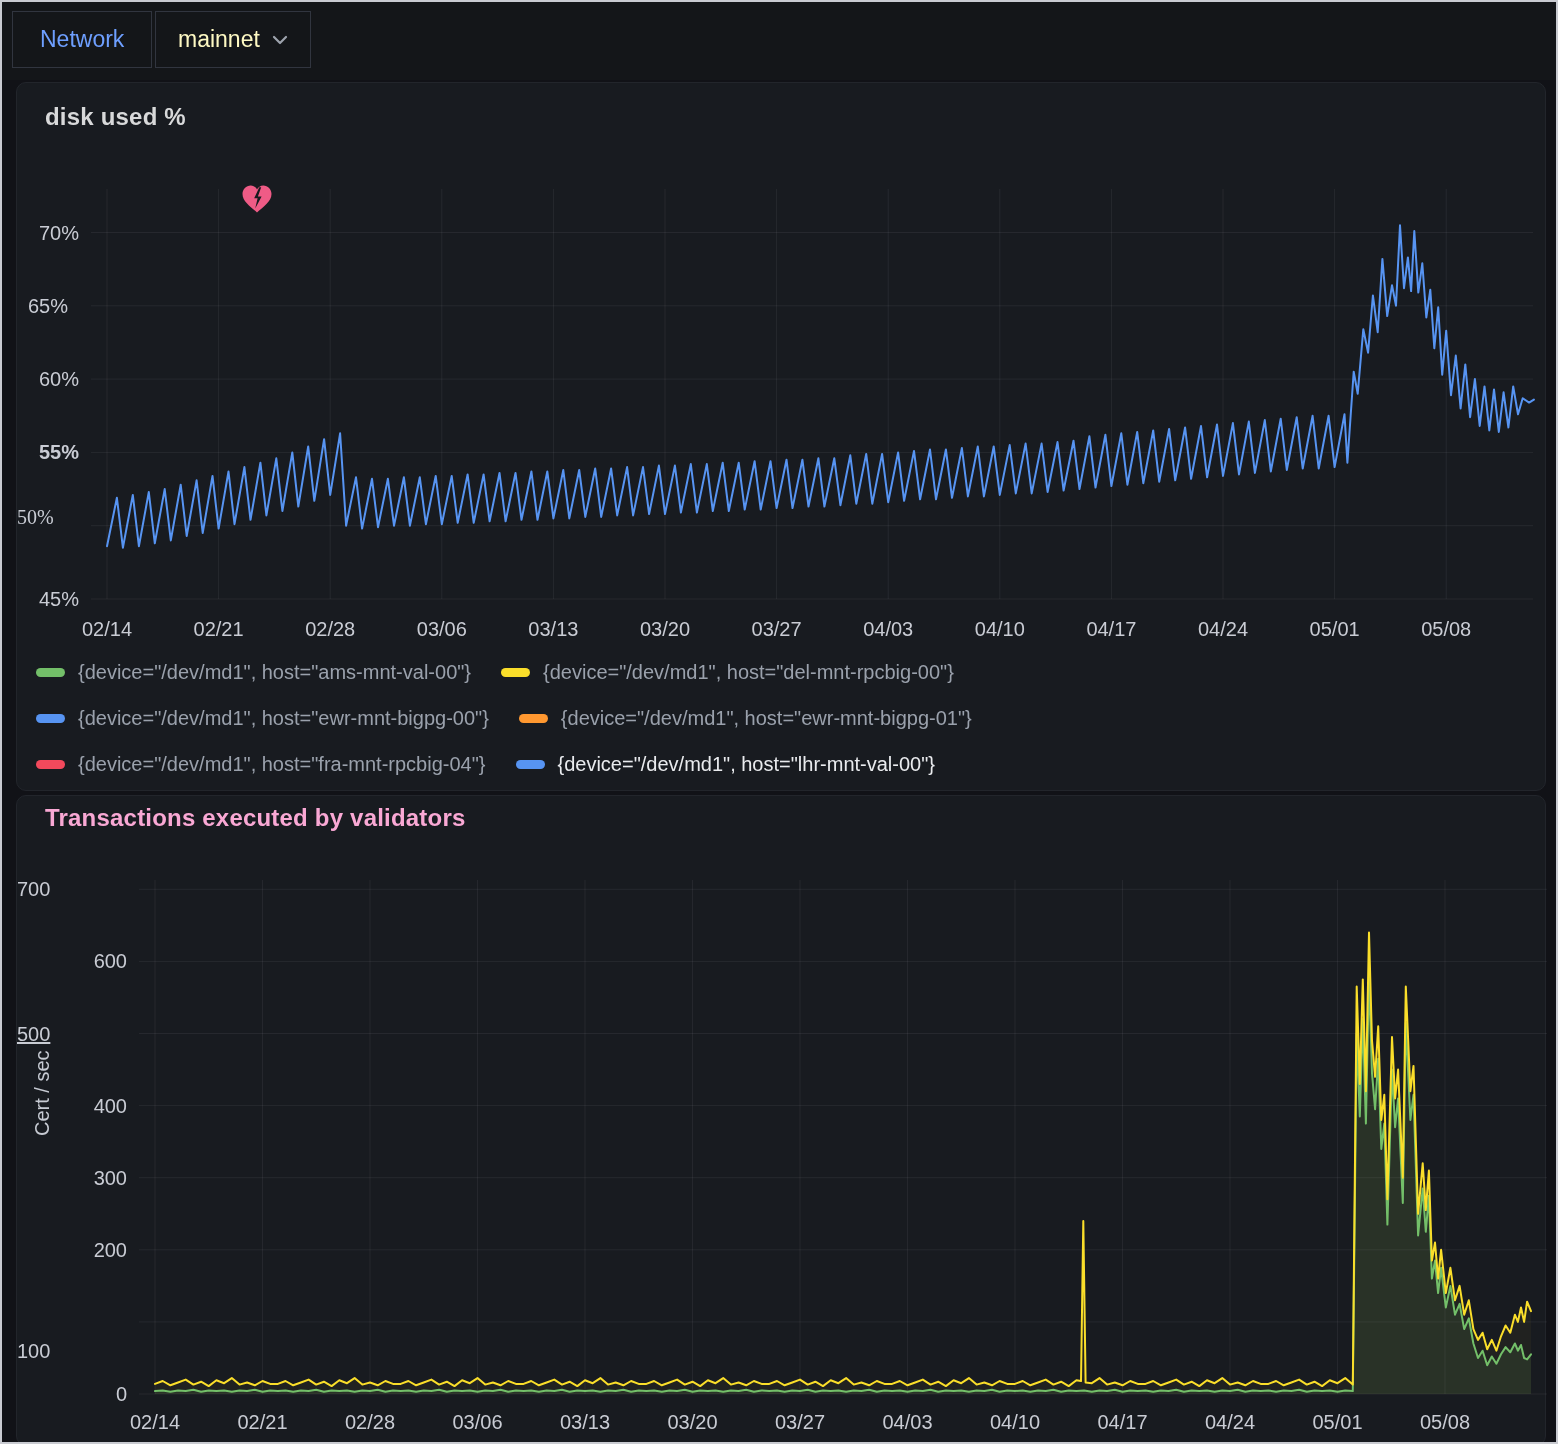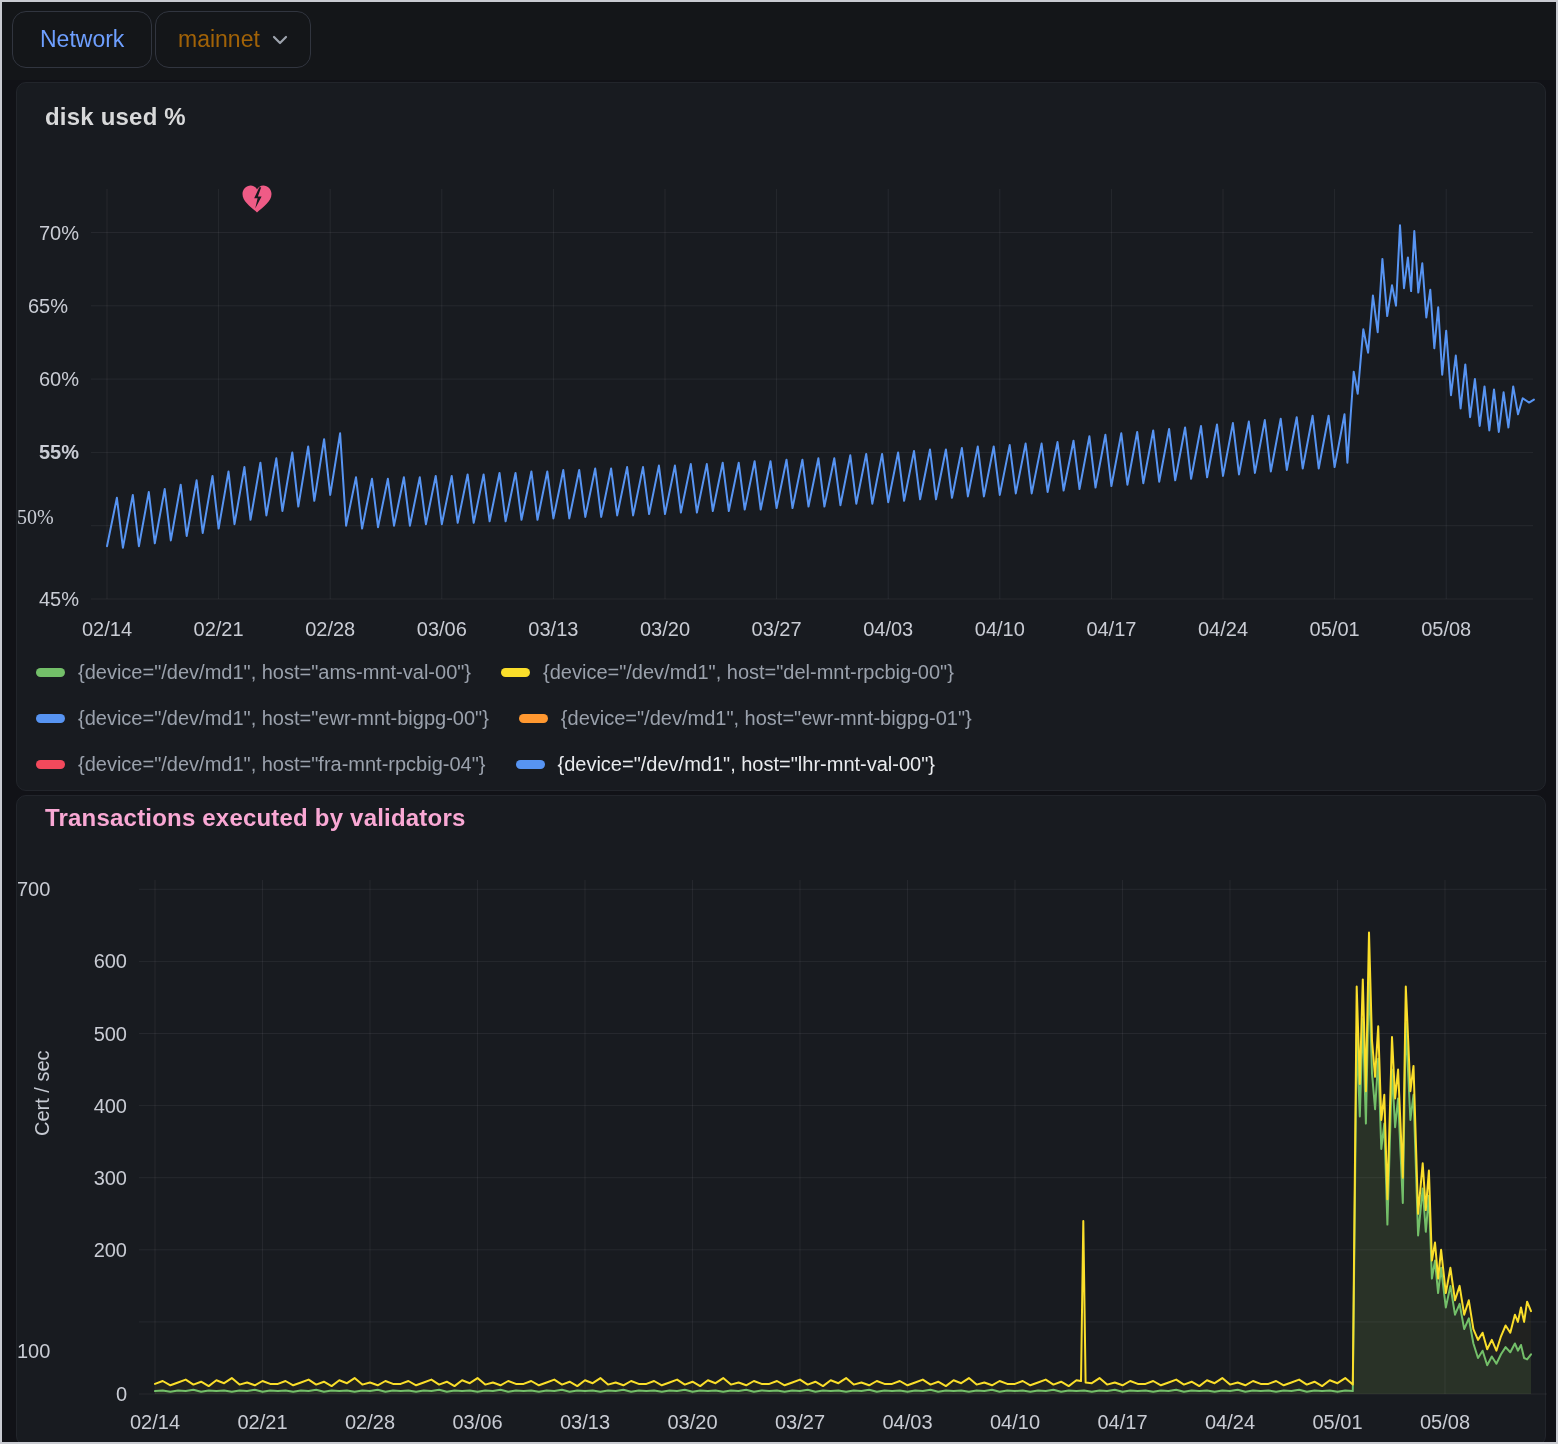--- a/index.html
+++ b/index.html
@@ -5,24 +5,24 @@
   html,body{margin:0;padding:0;background:#0b0c0e;}
   .screen{
     position:relative;width:1558px;height:1444px;box-sizing:border-box;
     background:#111217;border:2px solid #c9cbd1;overflow:hidden;
     font-family:"Liberation Sans", sans-serif;
   }
   
   .topbar{position:absolute;left:0;top:0;width:100%;height:78px;background:#141619;}
   .var-box{
     position:absolute;top:9px;height:57px;display:flex;align-items:center;
-    border:1px solid #31353f;border-radius:14px;box-sizing:border-box;background:#141619;
+    border:1px solid #31353f;border-radius:0;box-sizing:border-box;background:#141619;
   }
   .var-label{left:10px;padding:0 27px;color:#6e9fff;font-size:23px;font-weight:500;}
-  .var-value{left:153px;padding:0 22px;color:#a16207;font-size:23px;font-weight:500;gap:12px;cursor:pointer;}
+  .var-value{left:153px;padding:0 22px;color:#fef9c3;font-size:23px;font-weight:500;gap:12px;cursor:pointer;}
   
   .panel{
     position:absolute;left:14px;width:1530px;background:#181b20;
     border:1px solid #22252b;border-radius:10px;box-sizing:border-box;
   }
   #panel-disk{top:80px;height:709px;}
   #panel-tx{top:793px;height:651px;}
   .panel-title{position:absolute;left:28px;top:20px;color:#d8d9da;font-size:24px;font-weight:600;letter-spacing:.2px;}
   #panel-tx .panel-title{top:8px;color:#f9a8d4;}
   .chart-layer{position:absolute;left:0;top:0;}
@@ -175,21 +175,21 @@
         <path d="M138.0 587.9L145.7 585.0L153.4 589.3L161.0 586.5L168.7 583.6L176.4 588.6L184.1 585.7L191.7 590.1L199.4 584.3L207.1 587.2L214.8 582.1L222.5 588.6L230.1 586.5L237.8 589.3L245.5 585.0L253.2 587.9L260.9 587.9L268.5 585.0L276.2 589.3L283.9 586.5L291.6 583.6L299.2 588.6L306.9 585.7L314.6 590.1L322.3 584.3L330.0 587.2L337.6 582.1L345.3 588.6L353.0 586.5L360.7 589.3L368.4 585.0L376.0 587.9L383.7 587.9L391.4 585.0L399.1 589.3L406.7 586.5L414.4 583.6L422.1 588.6L429.8 585.7L437.5 590.1L445.1 584.3L452.8 587.2L460.5 582.1L468.2 588.6L475.9 586.5L483.5 589.3L491.2 585.0L498.9 587.9L506.6 587.9L514.2 585.0L521.9 589.3L529.6 586.5L537.3 583.6L545.0 588.6L552.6 585.7L560.3 590.1L568.0 584.3L575.7 587.2L583.4 582.1L591.0 588.6L598.7 586.5L606.4 589.3L614.1 585.0L621.7 587.9L629.4 587.9L637.1 585.0L644.8 589.3L652.5 586.5L660.1 583.6L667.8 588.6L675.5 585.7L683.2 590.1L690.9 584.3L698.5 587.2L706.2 582.1L713.9 588.6L721.6 586.5L729.2 589.3L736.9 585.0L744.6 587.9L752.3 587.9L760.0 585.0L767.6 589.3L775.3 586.5L783.0 583.6L790.7 588.6L798.4 585.7L806.0 590.1L813.7 584.3L821.4 587.2L829.1 582.1L836.7 588.6L844.4 586.5L852.1 589.3L859.8 585.0L867.5 587.9L875.1 587.9L882.8 585.0L890.5 589.3L898.2 586.5L905.8 583.6L913.5 588.6L921.2 585.7L928.9 590.1L936.6 584.3L944.2 587.2L951.9 582.1L959.6 588.6L967.3 586.5L975.0 589.3L982.6 585.0L990.3 587.9L998.0 587.9L1005.7 585.0L1013.3 589.3L1021.0 586.5L1028.7 583.6L1036.4 588.6L1044.1 585.7L1051.7 590.1L1059.4 584.3L1064.0 585.0L1066.3 425.0L1068.6 586.5L1074.8 587.2L1082.5 582.1L1090.1 588.6L1097.8 586.5L1105.5 589.3L1113.2 585.0L1120.8 587.9L1128.5 587.9L1136.2 585.0L1143.9 589.3L1151.6 586.5L1159.2 583.6L1166.9 588.6L1174.6 585.7L1182.3 590.1L1190.0 584.3L1197.6 587.2L1205.3 582.1L1213.0 588.6L1220.7 586.5L1228.3 589.3L1236.0 585.0L1243.7 587.9L1251.4 587.9L1259.1 585.0L1266.7 589.3L1274.4 586.5L1282.1 583.6L1289.8 588.6L1297.5 585.7L1305.1 590.1L1312.8 584.3L1320.5 587.2L1328.2 582.1L1335.8 588.6L1339.7 190.6L1342.8 288.0L1345.8 183.4L1348.9 295.2L1352.0 136.6L1355.0 244.7L1358.1 280.8L1361.2 230.3L1364.3 324.0L1367.3 298.8L1370.4 403.3L1375.0 241.1L1378.1 302.4L1381.1 273.6L1385.8 381.7L1388.8 190.6L1393.4 295.2L1396.5 269.9L1401.1 417.8L1405.7 367.3L1408.8 414.1L1411.9 374.5L1414.9 464.6L1418.0 446.6L1421.1 482.6L1424.1 453.8L1428.8 497.1L1433.4 471.8L1438.0 504.3L1442.6 489.9L1447.2 518.7L1451.8 504.3L1456.4 533.1L1461.0 543.9L1465.6 536.7L1470.2 553.3L1474.8 543.9L1479.4 554.7L1484.0 540.3L1488.6 529.5L1493.3 536.7L1497.9 518.7L1500.9 525.9L1504.0 511.5L1507.1 525.9L1510.1 505.7L1514.0 515.1L1514.0 598L138.0 598Z" fill="rgba(250,222,42,0.04)" stroke="none"></path>
         <path d="M138.0 595.1L145.7 594.4L153.4 595.8L161.0 594.4L168.7 595.1L176.4 593.7L184.1 595.8L191.7 594.4L199.4 595.1L207.1 594.4L214.8 595.8L222.5 594.4L230.1 595.1L237.8 593.7L245.5 595.8L253.2 594.4L260.9 595.1L268.5 594.4L276.2 595.8L283.9 594.4L291.6 595.1L299.2 593.7L306.9 595.8L314.6 594.4L322.3 595.1L330.0 594.4L337.6 595.8L345.3 594.4L353.0 595.1L360.7 593.7L368.4 595.8L376.0 594.4L383.7 595.1L391.4 594.4L399.1 595.8L406.7 594.4L414.4 595.1L422.1 593.7L429.8 595.8L437.5 594.4L445.1 595.1L452.8 594.4L460.5 595.8L468.2 594.4L475.9 595.1L483.5 593.7L491.2 595.8L498.9 594.4L506.6 595.1L514.2 594.4L521.9 595.8L529.6 594.4L537.3 595.1L545.0 593.7L552.6 595.8L560.3 594.4L568.0 595.1L575.7 594.4L583.4 595.8L591.0 594.4L598.7 595.1L606.4 593.7L614.1 595.8L621.7 594.4L629.4 595.1L637.1 594.4L644.8 595.8L652.5 594.4L660.1 595.1L667.8 593.7L675.5 595.8L683.2 594.4L690.9 595.1L698.5 594.4L706.2 595.8L713.9 594.4L721.6 595.1L729.2 593.7L736.9 595.8L744.6 594.4L752.3 595.1L760.0 594.4L767.6 595.8L775.3 594.4L783.0 595.1L790.7 593.7L798.4 595.8L806.0 594.4L813.7 595.1L821.4 594.4L829.1 595.8L836.7 594.4L844.4 595.1L852.1 593.7L859.8 595.8L867.5 594.4L875.1 595.1L882.8 594.4L890.5 595.8L898.2 594.4L905.8 595.1L913.5 593.7L921.2 595.8L928.9 594.4L936.6 595.1L944.2 594.4L951.9 595.8L959.6 594.4L967.3 595.1L975.0 593.7L982.6 595.8L990.3 594.4L998.0 595.1L1005.7 594.4L1013.3 595.8L1021.0 594.4L1028.7 595.1L1036.4 593.7L1044.1 595.8L1051.7 594.4L1059.4 595.1L1067.1 594.4L1074.8 595.8L1082.5 594.4L1090.1 595.1L1097.8 593.7L1105.5 595.8L1113.2 594.4L1120.8 595.1L1128.5 594.4L1136.2 595.8L1143.9 594.4L1151.6 595.1L1159.2 593.7L1166.9 595.8L1174.6 594.4L1182.3 595.1L1190.0 594.4L1197.6 595.8L1205.3 594.4L1213.0 595.1L1220.7 593.7L1228.3 595.8L1236.0 594.4L1243.7 595.1L1251.4 594.4L1259.1 595.8L1266.7 594.4L1274.4 595.1L1282.1 593.7L1289.8 595.8L1297.5 594.4L1305.1 595.1L1312.8 594.4L1320.5 595.8L1328.2 594.4L1335.8 595.1L1339.7 237.5L1342.8 320.4L1345.8 223.1L1348.9 327.6L1352.0 179.8L1355.0 277.2L1358.1 313.2L1361.2 262.7L1364.3 352.9L1367.3 327.6L1370.4 428.6L1375.0 273.6L1378.1 331.2L1381.1 302.4L1385.8 406.9L1388.8 226.7L1393.4 324.0L1396.5 298.8L1401.1 439.4L1405.7 392.5L1408.8 435.8L1411.9 399.7L1414.9 482.6L1418.0 464.6L1421.1 497.1L1424.1 471.8L1428.8 511.5L1433.4 489.9L1438.0 518.7L1442.6 507.9L1447.2 533.1L1451.8 522.3L1456.4 547.5L1461.0 562.0L1465.6 554.7L1470.2 569.2L1474.8 560.5L1479.4 567.7L1484.0 558.3L1488.6 551.1L1493.3 556.2L1497.9 547.5L1500.9 554.7L1504.0 549.0L1507.1 562.0L1510.1 563.4L1514.0 558.3" fill="none" stroke="#73BF69" stroke-width="2" stroke-linejoin="round" stroke-linecap="round"></path>
         <path d="M138.0 587.9L145.7 585.0L153.4 589.3L161.0 586.5L168.7 583.6L176.4 588.6L184.1 585.7L191.7 590.1L199.4 584.3L207.1 587.2L214.8 582.1L222.5 588.6L230.1 586.5L237.8 589.3L245.5 585.0L253.2 587.9L260.9 587.9L268.5 585.0L276.2 589.3L283.9 586.5L291.6 583.6L299.2 588.6L306.9 585.7L314.6 590.1L322.3 584.3L330.0 587.2L337.6 582.1L345.3 588.6L353.0 586.5L360.7 589.3L368.4 585.0L376.0 587.9L383.7 587.9L391.4 585.0L399.1 589.3L406.7 586.5L414.4 583.6L422.1 588.6L429.8 585.7L437.5 590.1L445.1 584.3L452.8 587.2L460.5 582.1L468.2 588.6L475.9 586.5L483.5 589.3L491.2 585.0L498.9 587.9L506.6 587.9L514.2 585.0L521.9 589.3L529.6 586.5L537.3 583.6L545.0 588.6L552.6 585.7L560.3 590.1L568.0 584.3L575.7 587.2L583.4 582.1L591.0 588.6L598.7 586.5L606.4 589.3L614.1 585.0L621.7 587.9L629.4 587.9L637.1 585.0L644.8 589.3L652.5 586.5L660.1 583.6L667.8 588.6L675.5 585.7L683.2 590.1L690.9 584.3L698.5 587.2L706.2 582.1L713.9 588.6L721.6 586.5L729.2 589.3L736.9 585.0L744.6 587.9L752.3 587.9L760.0 585.0L767.6 589.3L775.3 586.5L783.0 583.6L790.7 588.6L798.4 585.7L806.0 590.1L813.7 584.3L821.4 587.2L829.1 582.1L836.7 588.6L844.4 586.5L852.1 589.3L859.8 585.0L867.5 587.9L875.1 587.9L882.8 585.0L890.5 589.3L898.2 586.5L905.8 583.6L913.5 588.6L921.2 585.7L928.9 590.1L936.6 584.3L944.2 587.2L951.9 582.1L959.6 588.6L967.3 586.5L975.0 589.3L982.6 585.0L990.3 587.9L998.0 587.9L1005.7 585.0L1013.3 589.3L1021.0 586.5L1028.7 583.6L1036.4 588.6L1044.1 585.7L1051.7 590.1L1059.4 584.3L1064.0 585.0L1066.3 425.0L1068.6 586.5L1074.8 587.2L1082.5 582.1L1090.1 588.6L1097.8 586.5L1105.5 589.3L1113.2 585.0L1120.8 587.9L1128.5 587.9L1136.2 585.0L1143.9 589.3L1151.6 586.5L1159.2 583.6L1166.9 588.6L1174.6 585.7L1182.3 590.1L1190.0 584.3L1197.6 587.2L1205.3 582.1L1213.0 588.6L1220.7 586.5L1228.3 589.3L1236.0 585.0L1243.7 587.9L1251.4 587.9L1259.1 585.0L1266.7 589.3L1274.4 586.5L1282.1 583.6L1289.8 588.6L1297.5 585.7L1305.1 590.1L1312.8 584.3L1320.5 587.2L1328.2 582.1L1335.8 588.6L1339.7 190.6L1342.8 288.0L1345.8 183.4L1348.9 295.2L1352.0 136.6L1355.0 244.7L1358.1 280.8L1361.2 230.3L1364.3 324.0L1367.3 298.8L1370.4 403.3L1375.0 241.1L1378.1 302.4L1381.1 273.6L1385.8 381.7L1388.8 190.6L1393.4 295.2L1396.5 269.9L1401.1 417.8L1405.7 367.3L1408.8 414.1L1411.9 374.5L1414.9 464.6L1418.0 446.6L1421.1 482.6L1424.1 453.8L1428.8 497.1L1433.4 471.8L1438.0 504.3L1442.6 489.9L1447.2 518.7L1451.8 504.3L1456.4 533.1L1461.0 543.9L1465.6 536.7L1470.2 553.3L1474.8 543.9L1479.4 554.7L1484.0 540.3L1488.6 529.5L1493.3 536.7L1497.9 518.7L1500.9 525.9L1504.0 511.5L1507.1 525.9L1510.1 505.7L1514.0 515.1" fill="none" stroke="#FADE2A" stroke-width="2" stroke-linejoin="round" stroke-linecap="round"></path>
       </svg>
     <div class="chart-layer" id="yaxis2" style="width:1530px;">
         <div class="tick" style="left: 0px; width: 110px; text-align: right; top: 586px;">0</div>
         <div class="tick" style="left: 0px; width: 110px; text-align: left; top: 543px;">100</div>
         <div class="tick" style="left: 0px; width: 110px; text-align: right; top: 441.8px;">200</div>
         <div class="tick" style="left: 0px; width: 110px; text-align: right; top: 369.7px;">300</div>
         <div class="tick" style="left: 0px; width: 110px; text-align: right; top: 297.6px;">400</div>
-        <div class="tick" style="left: 0px; width: 110px; text-align: right; top: 225.5px;">500</div>
+        <div class="tick" style="left: 0px; width: 110px; top: 225.5px; text-decoration: underline;">500</div>
         <div class="tick" style="left: 0px; width: 110px; text-align: right; top: 153.4px;">600</div>
         <div class="tick" style="left: 0px; width: 110px; text-align: left; top: 81.3px;">700</div>
       </div>
     <div class="chart-layer" id="xaxis2" style="width:1530px;">
         <div class="tick" style="left: 93px; width: 90px; text-align: center; top: 614px;">02/14</div>
         <div class="tick" style="left: 200.499px; width: 90px; text-align: center; top: 614px;">02/21</div>
         <div class="tick" style="left: 307.998px; width: 90px; text-align: center; top: 614px;">02/28</div>
         <div class="tick" style="left: 415.497px; width: 90px; text-align: center; top: 614px;">03/06</div>
         <div class="tick" style="left: 522.996px; width: 90px; text-align: center; top: 614px;">03/13</div>
         <div class="tick" style="left: 630.495px; width: 90px; text-align: center; top: 614px;">03/20</div>

